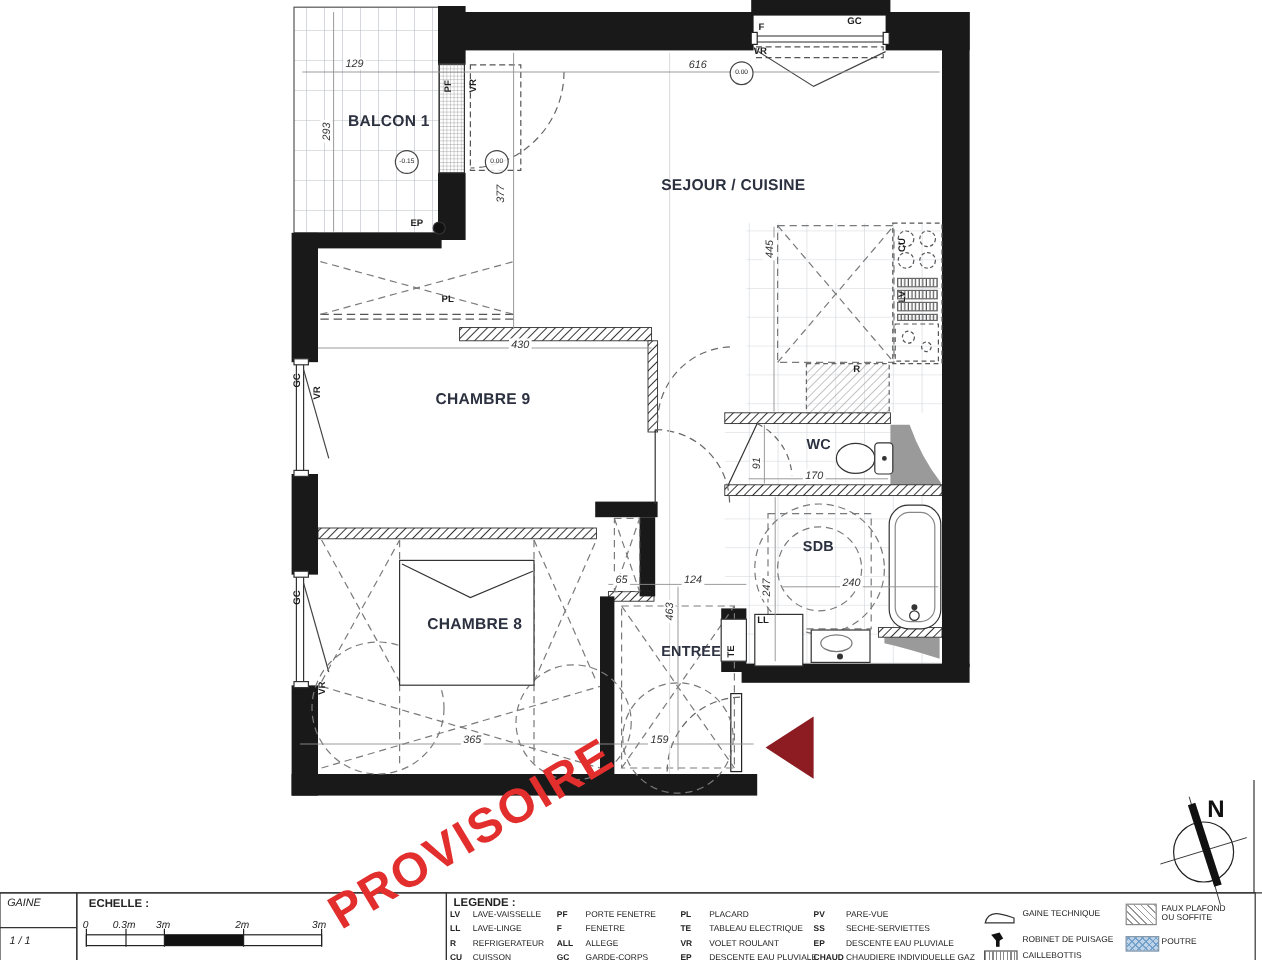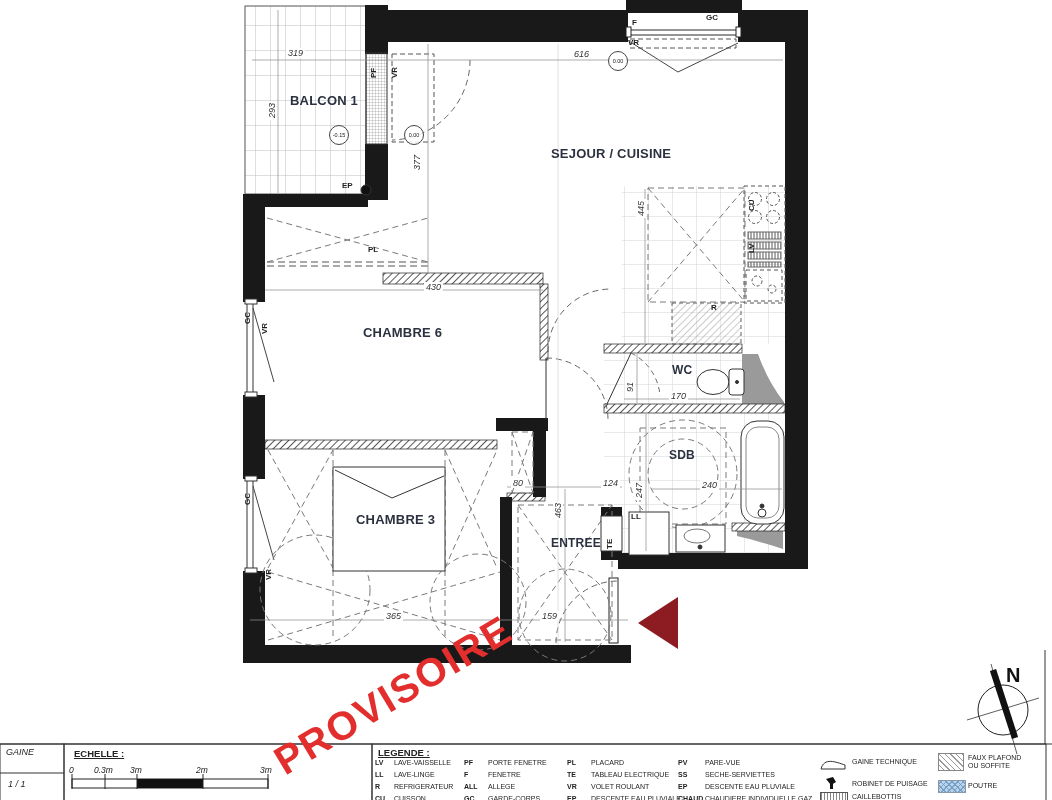--- a/index.html
+++ b/index.html
@@ -12,21 +12,21 @@
   .rot{transform:rotate(-90deg);transform-origin:0 0;display:inline-block}
   .tag{font-weight:bold;font-size:8px;color:#1e1e1e;line-height:8px;white-space:nowrap}
   .tag.sm{font-size:7px}
   .lvl{width:18px;height:18px;border:1px solid #444;border-radius:50%;font-size:5.5px;
        display:flex;align-items:center;justify-content:center;background:rgba(255,255,255,.85);color:#222}
   .wm{font-size:40px;font-weight:700;color:#e22f2d;transform:rotate(-31deg);transform-origin:0 50%;
       letter-spacing:2px;white-space:nowrap}
   .tri{width:0;height:0;border-top:26px solid transparent;border-bottom:26px solid transparent;
        border-right:40px solid #8c1b22}
   .tb{font-size:9px;font-style:italic;white-space:nowrap}
-  .hd{font-weight:bold;text-decoration:underline;font-size:9.5px;font-style:normal;white-space:nowrap}
+  .hd{font-weight:bold;font-size:9.5px;font-style:normal;white-space:nowrap}
   .tick{font-size:8.5px;font-style:italic;white-space:nowrap}
   .lg-a{font-size:7px;font-weight:bold;white-space:nowrap}
   .lg-l{font-size:7px;white-space:nowrap;color:#222}
   .lg-l.wrap{white-space:normal;width:62px;line-height:8px}
   .ic-caille{width:26px;height:8px;border:1px solid #555;
       background:repeating-linear-gradient(90deg,#888 0 1px,transparent 1px 3px)}
   .ic-faux{width:24px;height:16px;border:1px solid #888;
       background:repeating-linear-gradient(45deg,transparent 0 3px,#999 3px 4px)}
   .ic-poutre{width:26px;height:11px;border:1px solid #89a;background:
       repeating-linear-gradient(45deg,rgba(111,156,198,.9) 0 1px,transparent 1px 4px),
@@ -250,38 +250,38 @@
 
   <g>
     <path d="M821 769 C824 757 836 762 845 765 L845 769 Z" fill="#fff" stroke="#333"></path>
     <path d="M826 779 L833 777 L836 782 L831 785 Z" fill="#111"></path>
     <rect x="830" y="783" width="3" height="6" fill="#111"></rect>
   </g>
 </svg>
 
 <div class="abs rm" style="left:290px;top:93px">BALCON 1</div>
 <div class="abs rm" style="left:551px;top:146px">SEJOUR / CUISINE</div>
-<div class="abs rm" style="left:363px;top:325px">CHAMBRE 6</div>
-<div class="abs rm" style="left:356px;top:512px">CHAMBRE 3</div>
+<div class="abs rm" style="left:363px;top:325px">CHAMBRE 9</div>
+<div class="abs rm" style="left:356px;top:512px">CHAMBRE 8</div>
 <div class="abs rm s" style="left:672px;top:363px">WC</div>
 <div class="abs rm s" style="left:669px;top:448px">SDB</div>
 <div class="abs rm s" style="left:551px;top:536px">ENTREE</div>
 
-<div class="abs dim" style="left:286px;top:48px">319</div>
+<div class="abs dim" style="left:286px;top:48px">129</div>
 <div class="abs" style="left:267px;top:114px"><span class="dim rot">293</span></div>
 <div class="abs dim" style="left:572px;top:49px">616</div>
 <div class="abs" style="left:412px;top:166px"><span class="dim rot">377</span></div>
 <div class="abs" style="left:636px;top:212px"><span class="dim rot">445</span></div>
 <div class="abs dim" style="left:424px;top:282px">430</div>
 <div class="abs" style="left:625px;top:388px"><span class="dim rot">91</span></div>
 <div class="abs dim" style="left:669px;top:391px">170</div>
 <div class="abs" style="left:634px;top:494px"><span class="dim rot">247</span></div>
 <div class="abs dim" style="left:700px;top:480px">240</div>
-<div class="abs dim" style="left:511px;top:478px">80</div>
-<div class="abs dim" style="left:601px;top:478px">124</div>
+<div class="abs dim" style="left:511px;top:478px">65</div>
+<div class="abs dim" style="left:568px;top:478px">124</div>
 <div class="abs" style="left:553px;top:514px"><span class="dim rot">463</span></div>
 <div class="abs dim" style="left:384px;top:611px">365</div>
 <div class="abs dim" style="left:540px;top:611px">159</div>
 
 <div class="abs" style="left:370px;top:70px"><span class="tag rot">PF</span></div>
 <div class="abs" style="left:391px;top:70px"><span class="tag rot">VR</span></div>
 <div class="abs tag" style="left:632px;top:19px">F</div>
 <div class="abs tag" style="left:706px;top:14px">GC</div>
 <div class="abs tag" style="left:628px;top:39px">VR</div>
 <div class="abs" style="left:244px;top:316px"><span class="tag rot">GC</span></div>

